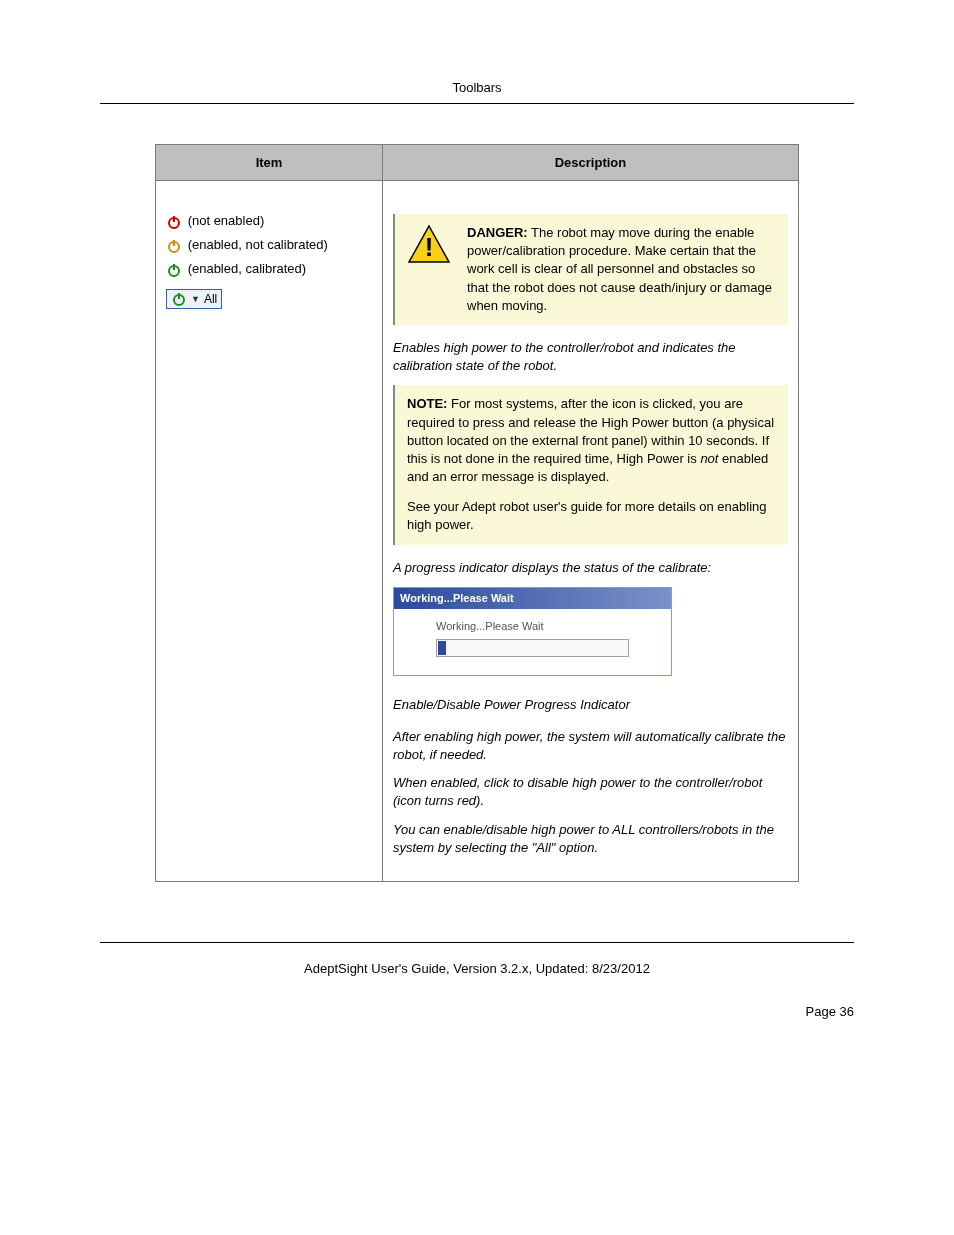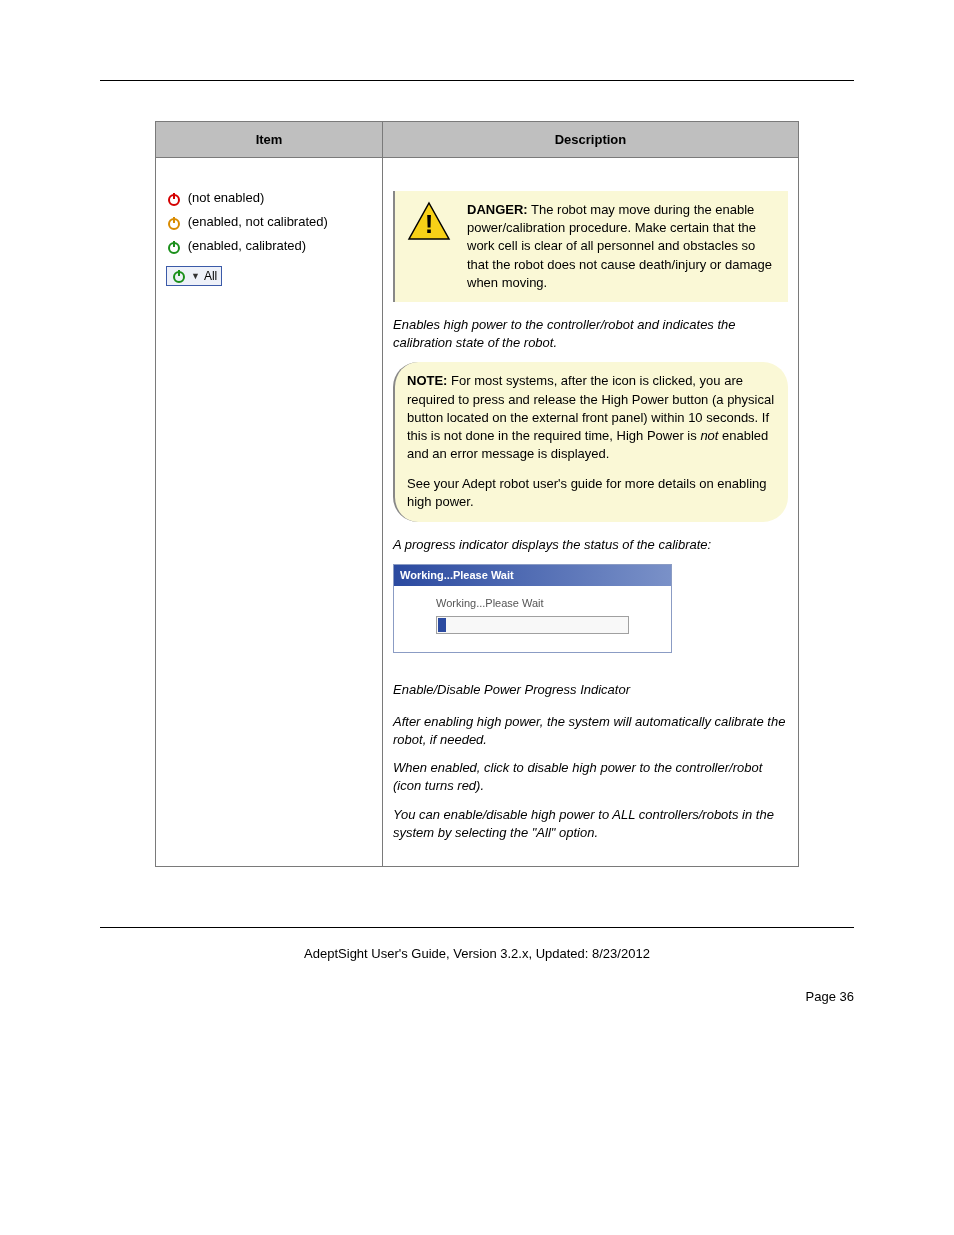--- a/index.html
+++ b/index.html
@@ -74,21 +74,20 @@
   .callout {
     display: flex;
     border-left: 2px solid #888;
     background: #faf8d6;
     padding: 10px 12px;
     margin: 4px 0 14px 0;
     line-height: 1.4;
   }
   .callout.note-only {
     display: block;
-    border-radius: 25px;
   }
   .callout .warn-icon {
     flex: 0 0 auto;
     width: 60px;
     text-align: left;
   }
   .callout .text { flex: 1 1 auto; }
   .para { margin: 10px 0; font-style: italic; }
   .progress-box {
     border: 1px solid #8b9cc4;
@@ -118,21 +117,21 @@
   }
   .progress-bar-fill {
     background: #2b4aa0;
     position: absolute;
     left: 1px; top: 1px;
     bottom: 1px;
     width: 8px;
   }
   .caption {
     font-style: italic;
-    margin: 28px 0 14px 0;
+    margin: 20px 0 14px 0;
   }
   .footer-rule {
     border: none;
     border-top: 1px solid #000;
     margin: 60px 0 18px 0;
   }
   .footer-text {
     text-align: center;
     font-size: 13px;
     margin: 6px 0;
@@ -141,20 +140,21 @@
     text-align: right;
     font-size: 13px;
     margin-top: 28px;
   }
   em { font-style: italic; }
 </style>
 </head>
 <body>
 
 <div class="page">
+  <div class="header-title">Toolbars</div>
   <hr class="header-rule">
 
   <div class="content-inner">
   <table class="main">
     <thead>
       <tr>
         <th class="item-col">Item</th>
         <th class="desc-col">Description</th>
       </tr>
     </thead>

